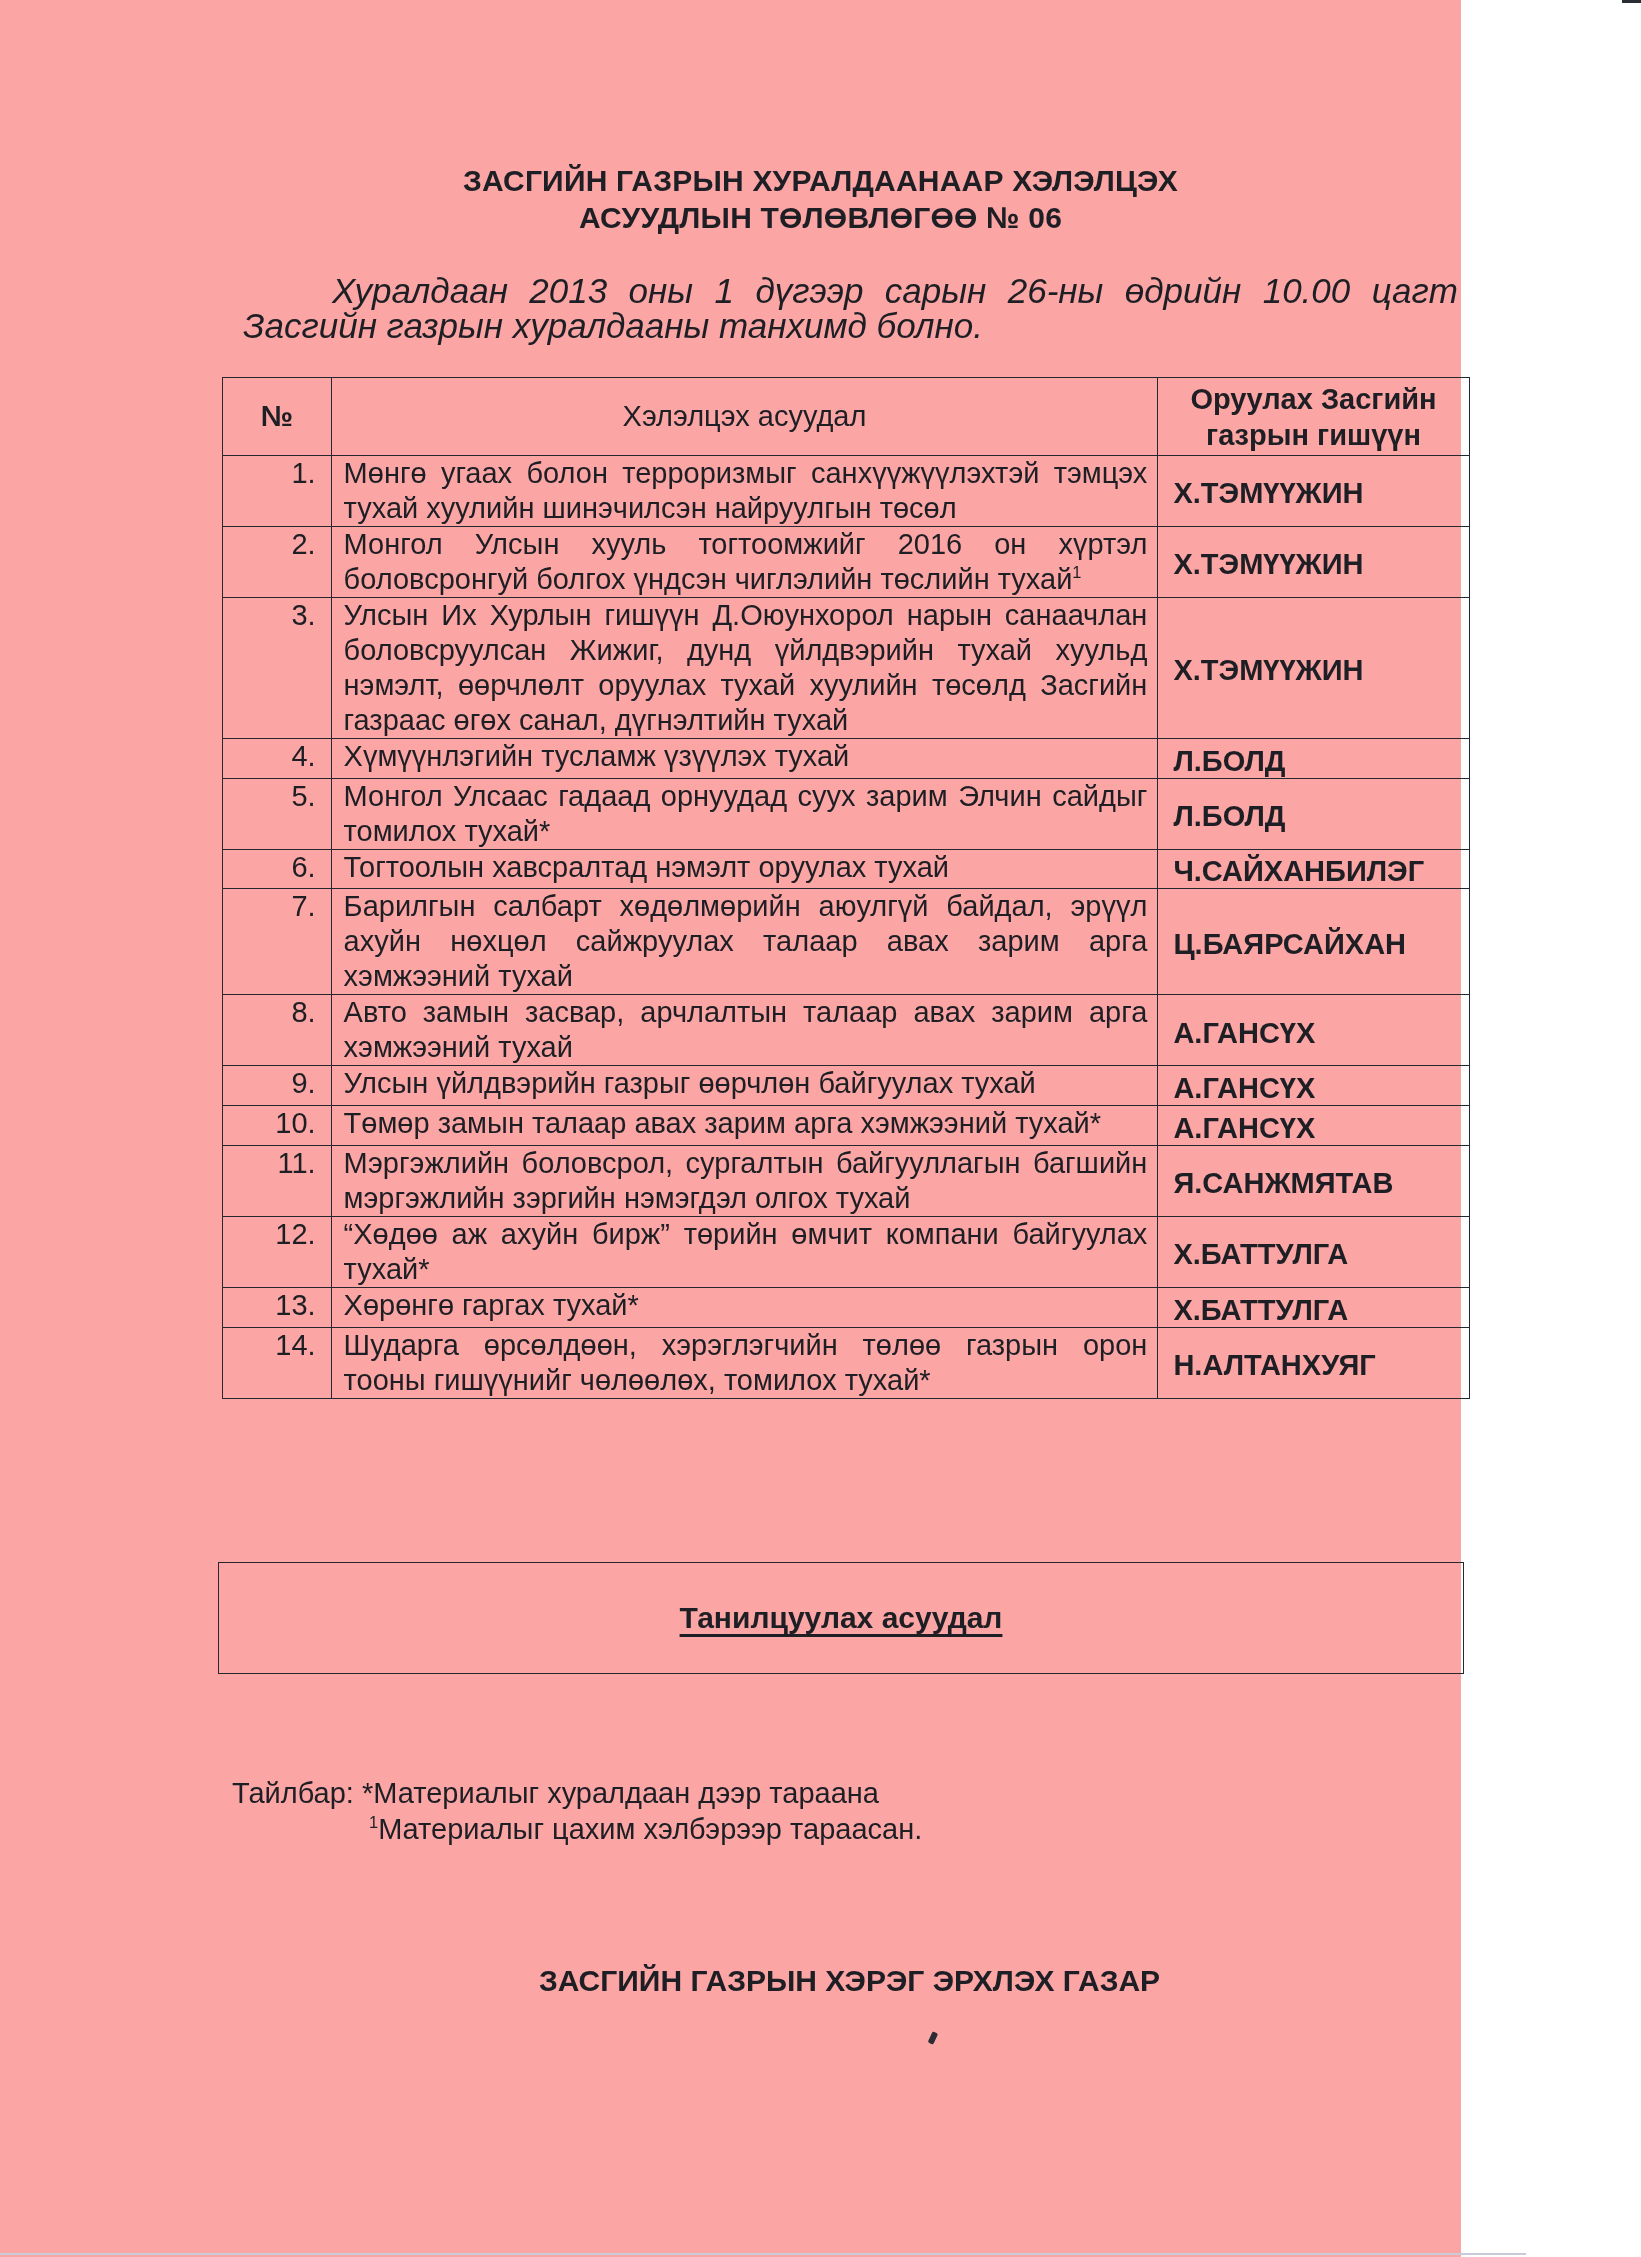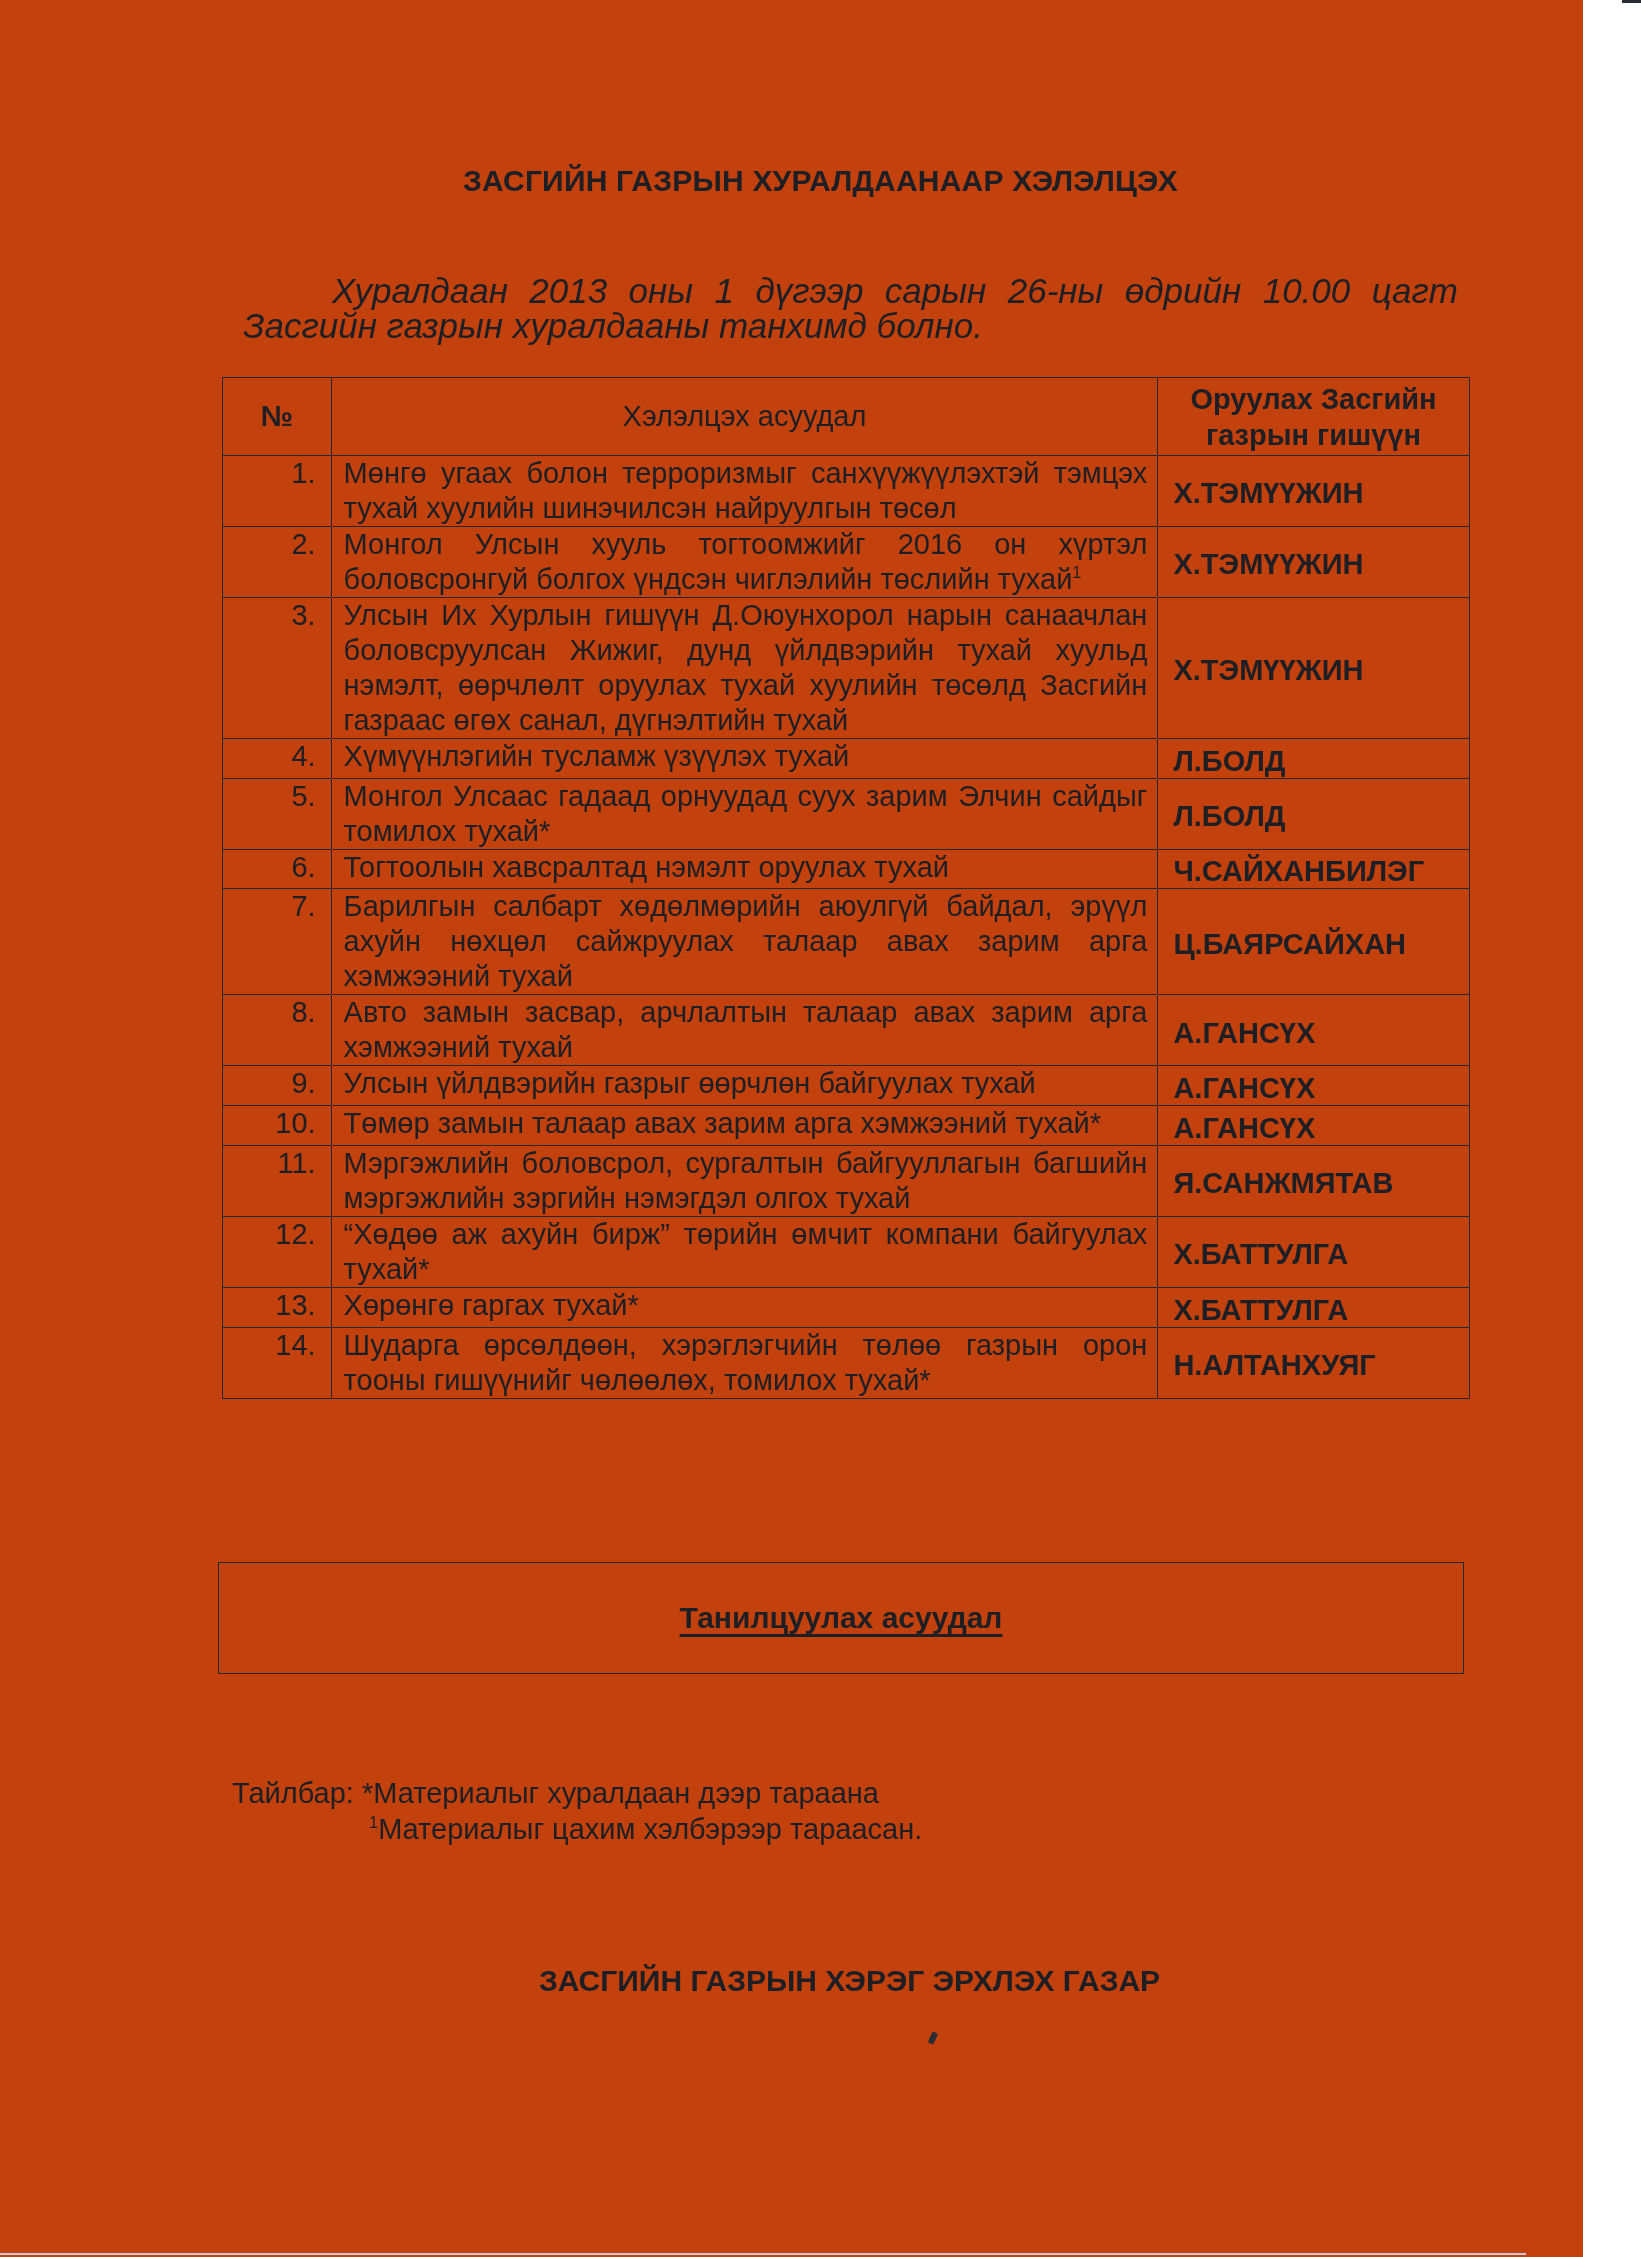--- a/index.html
+++ b/index.html
@@ -11,22 +11,22 @@
     width: 1641px;
     height: 2257px;
     position: relative;
     overflow: hidden;
     font-family: "Liberation Sans", sans-serif;
     color: #1d1f24;
   }
   .page {
     position: absolute;
     left: 0; top: 0;
-    width: 1583px; height: 2257px;
-    background: #c2410c;
+    width: 1461px; height: 2257px;
+    background: #fca5a5;
   }
   .scan-mark-top {
     position: absolute;
     left: 1622px; top: 0;
     width: 19.3px; height: 2.9px;
     background: #2a2d33;
   }
   .scan-bottom-edge {
     position: absolute;
     left: 0; top: 2253px;
@@ -166,20 +166,21 @@
   }
 </style>
 </head>
 <body>
 
 <div class="page">
   <div class="scan-mark-top"></div>
 
   <div class="title">
     <div>ЗАСГИЙН ГАЗРЫН ХУРАЛДААНААР ХЭЛЭЛЦЭХ</div>
+    <div>АСУУДЛЫН ТӨЛӨВЛӨГӨӨ № 06</div>
   </div>
 
   <div class="intro">Хуралдаан 2013 оны 1 дүгээр сарын 26-ны өдрийн 10.00 цагт Засгийн газрын хуралдааны танхимд болно.</div>
 
   <table class="main-table">
     <colgroup>
       <col class="col-no">
       <col class="col-issue">
       <col class="col-member">
     </colgroup>

